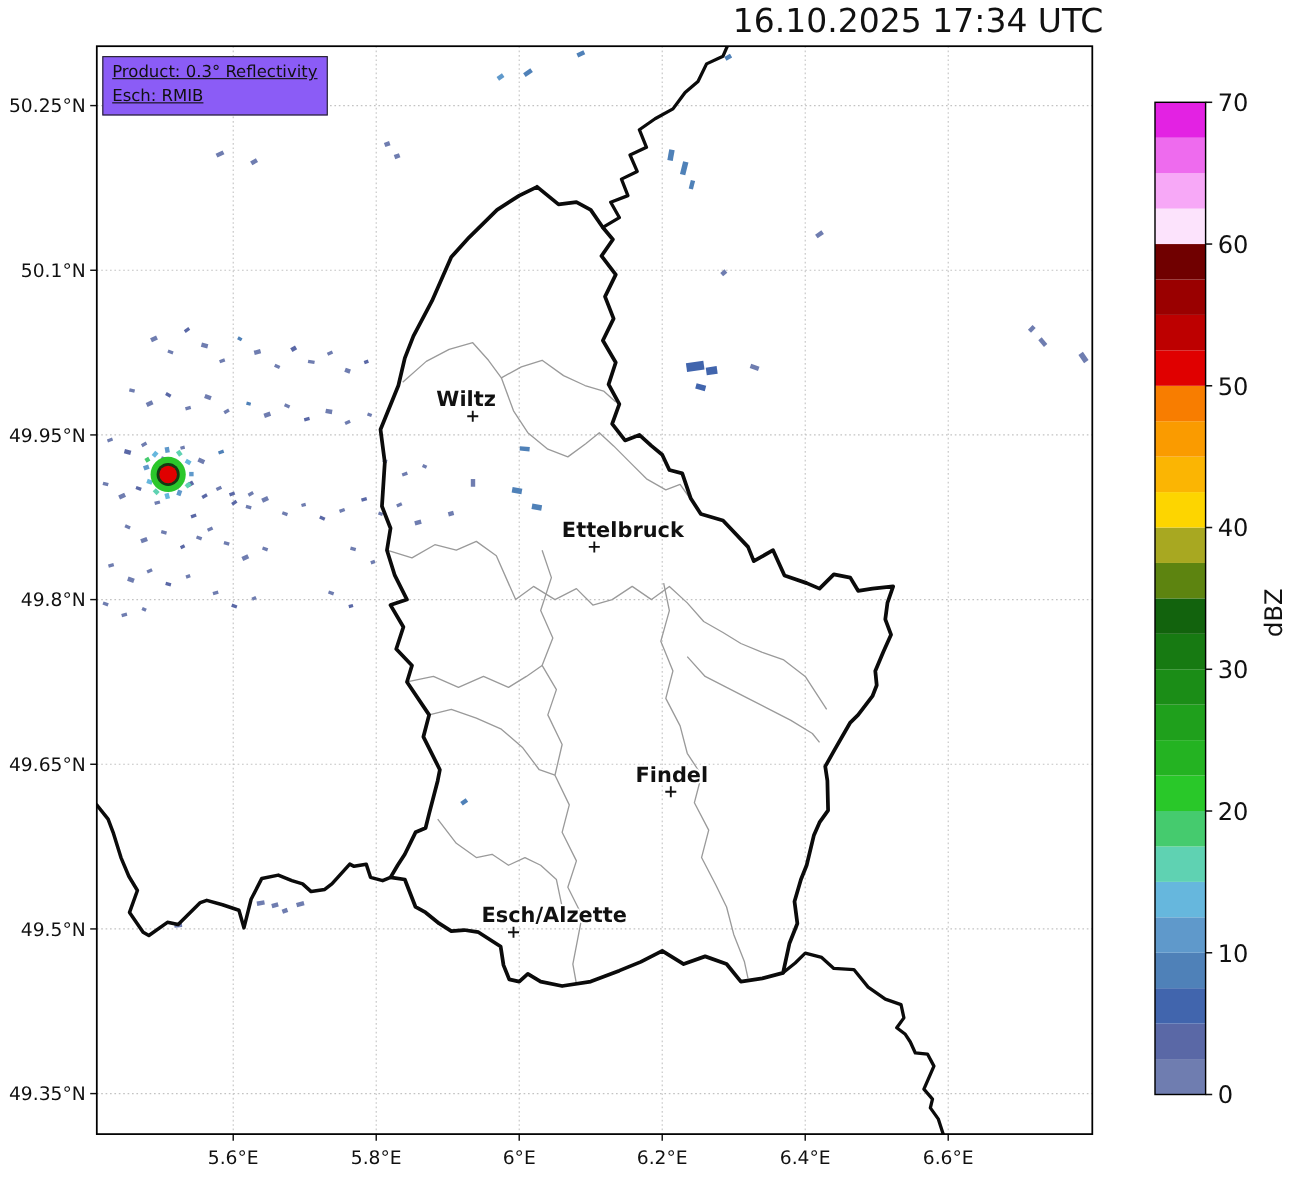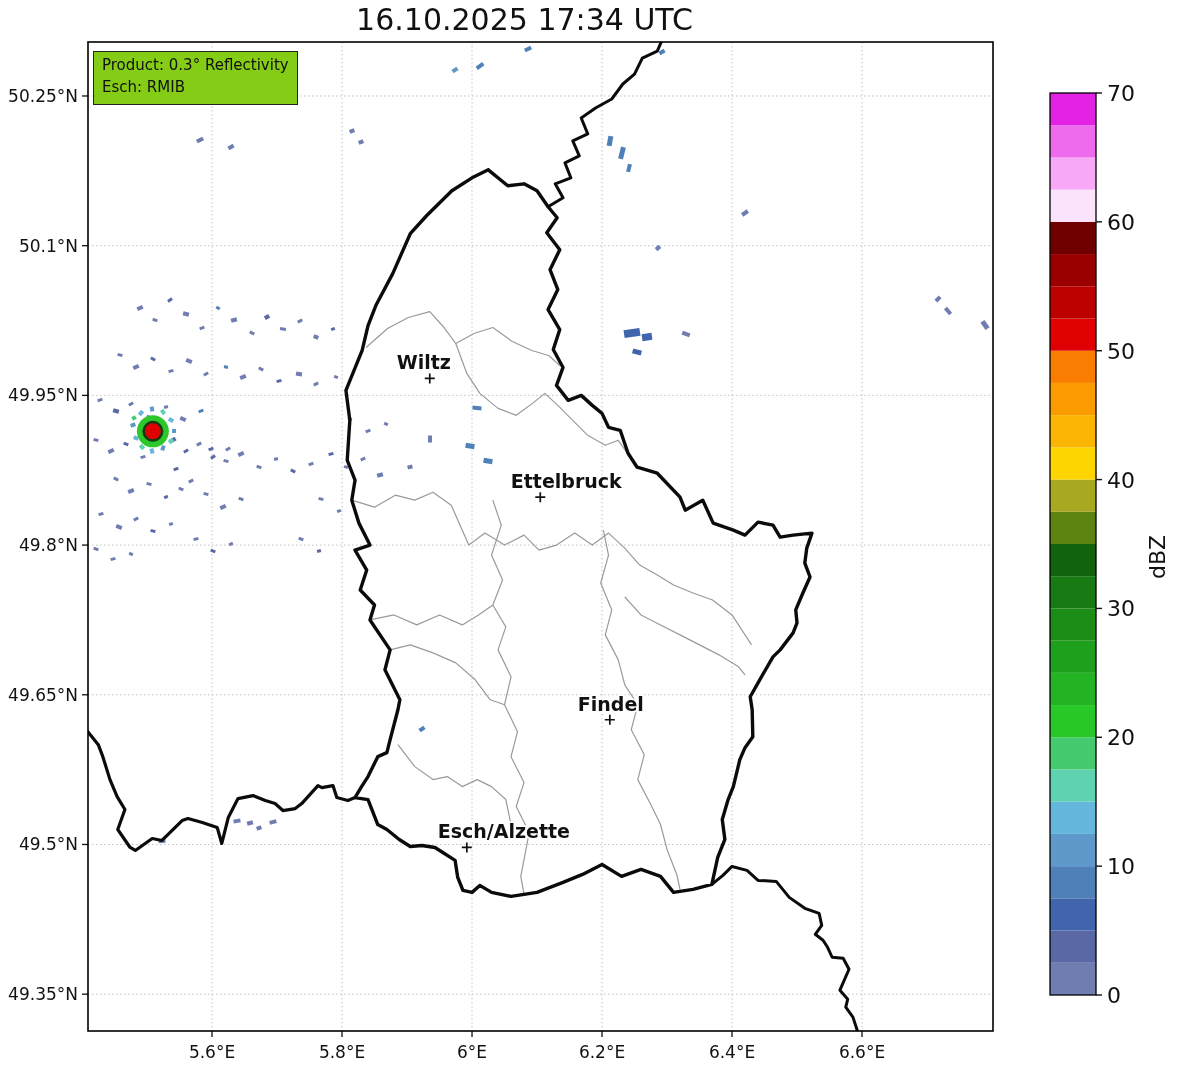--- a/index.html
+++ b/index.html
@@ -1,21 +1,21 @@
 <!DOCTYPE html>
 <html><head>
 <meta charset="utf-8">
 <style>
   html,body{margin:0;padding:0;background:#ffffff;}
   .page{position:relative;width:1184px;height:1081px;background:#ffffff;overflow:hidden;
         font-family:"DejaVu Sans","Liberation Sans",sans-serif;color:#111;}
-  .map-title{position:absolute;left:72px;top:2px;width:905px;text-align:center;
+  .map-title{position:absolute;left:98px;top:2px;width:905px;text-align:right;
              font-size:30px;color:#111;}
-  .info-box{position:absolute;left:93px;top:51px;background:#84cc16;border:1.3px solid #222;
-            padding:3px 8px 5px 8px;font-size:15px;line-height:1.45;z-index:5;}
+  .info-box{position:absolute;left:93px;top:51px;background:#8b5cf6;border:1.3px solid #222;
+            padding:3px 8px 5px 8px;font-size:15px;line-height:1.45;z-index:5;text-decoration:underline;}
   .info-box span{display:block;}
   svg{position:absolute;left:0;top:0;}
 </style>
 </head>
 <body>
 
 <div class="page">
   <div class="map-title">16.10.2025 17:34 UTC</div>
 
   <svg id="map-svg" width="1184" height="1081" viewBox="0 0 1184 1081">

